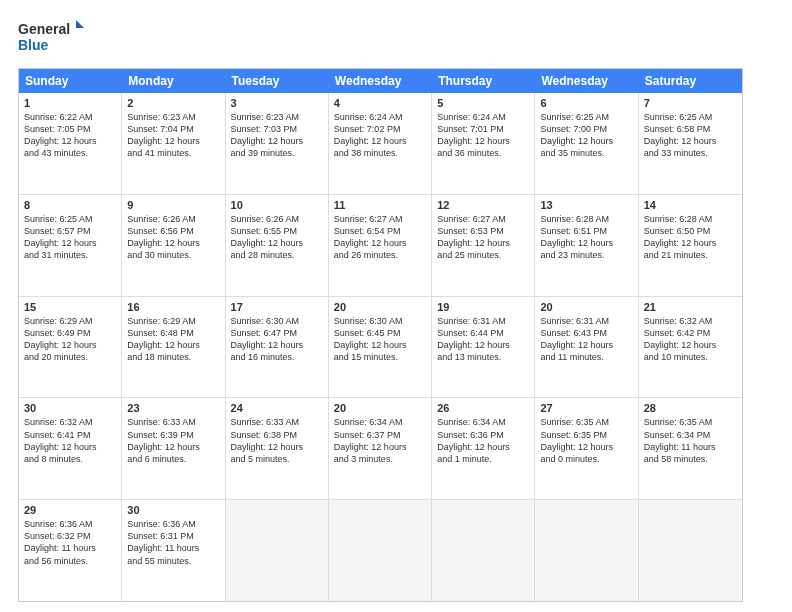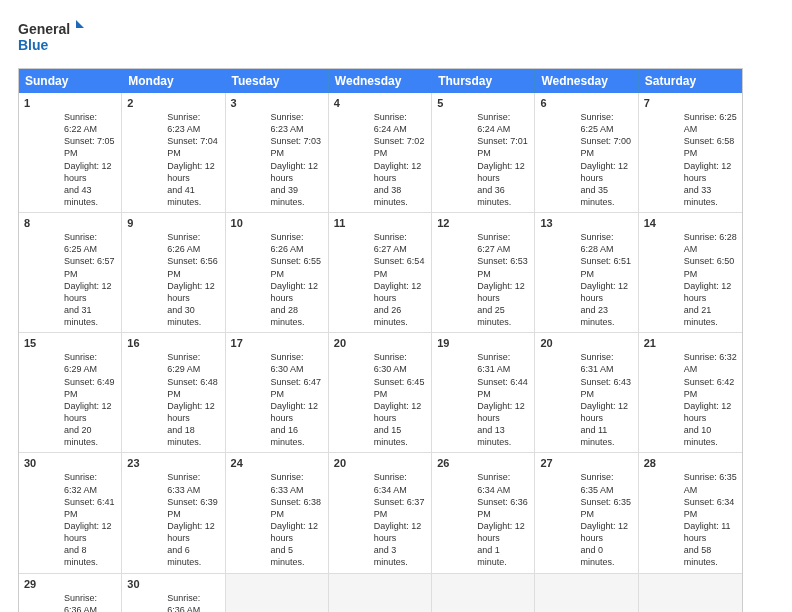--- a/index.html
+++ b/index.html
@@ -84,21 +84,20 @@
     .cal-cell .day-num {
       font-size: 11px;
       font-weight: bold;
       display: block;
       margin-bottom: 2px;
     }
     .cal-cell .cell-text {
       font-size: 9px;
       line-height: 1.35;
       color: #333;
-      margin-left: 40px;
     }
     .cal-row:first-child { border-top: none; }
   </style>
 </head>
 <body>
 
 <div class="page">
   <div class="header">
     <div class="logo">
   <svg width="70" height="40" viewBox="0 0 70 40">

